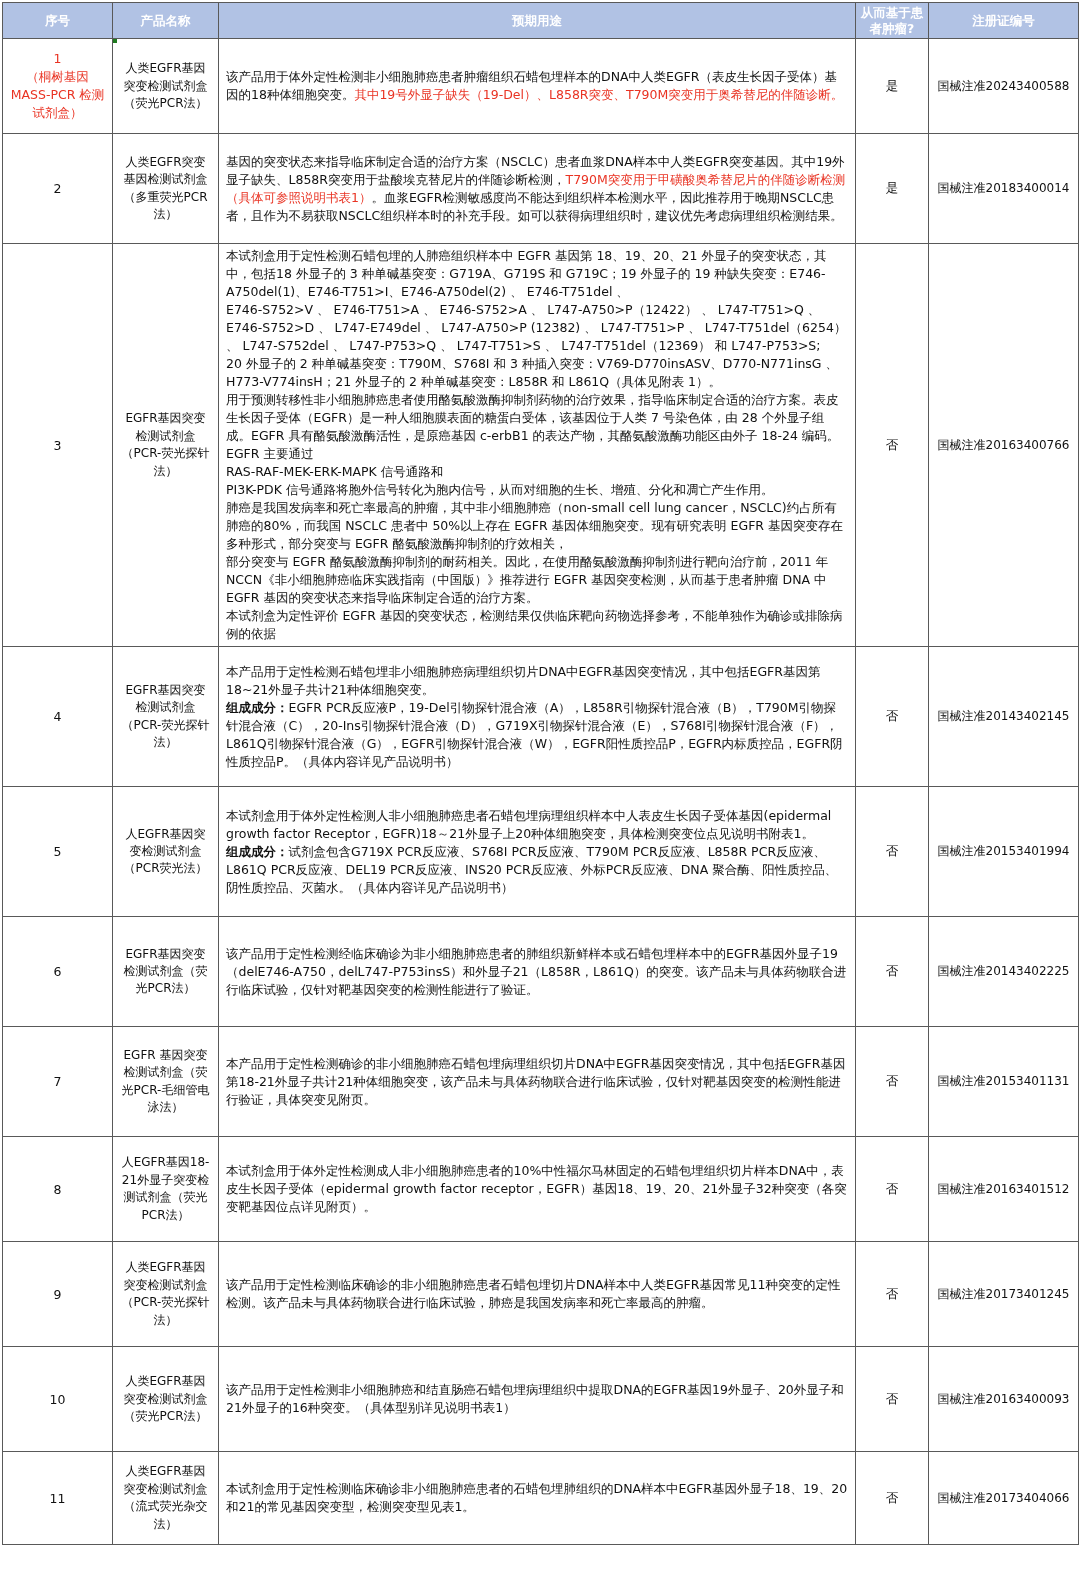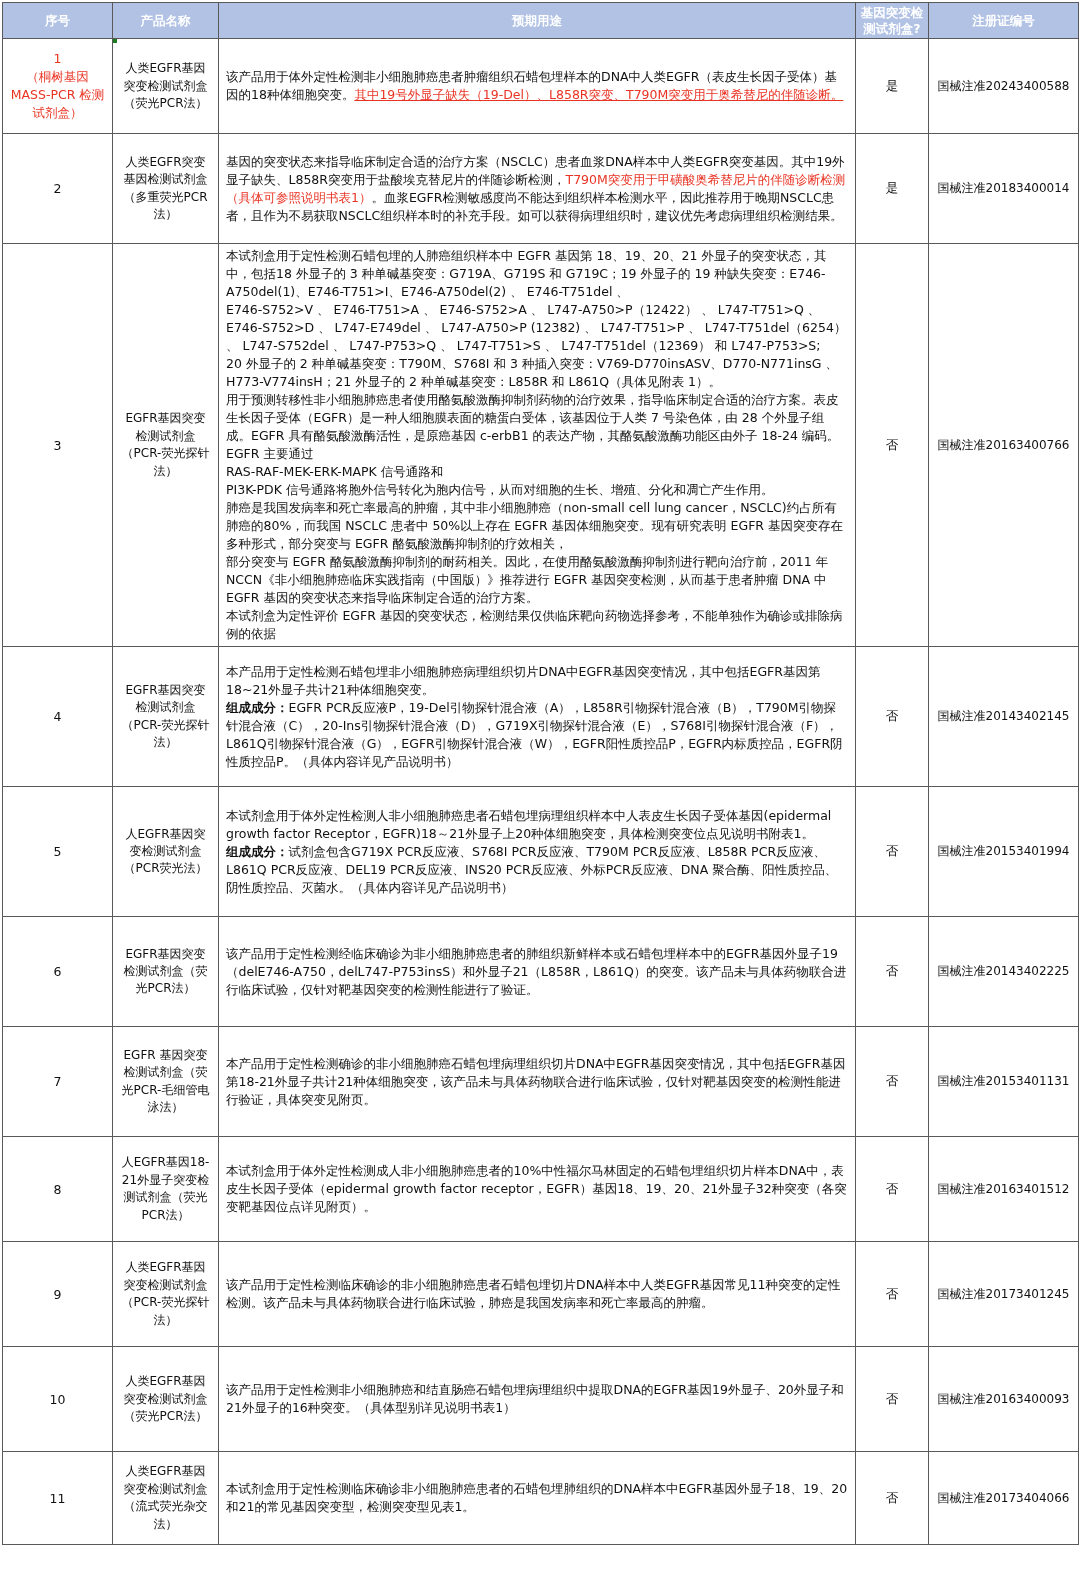--- a/index.html
+++ b/index.html
@@ -63,21 +63,21 @@
     text-align:left;padding:3px 7px;
   }
   .purpose-text{
     white-space:pre-wrap;
     line-height:18px;
     font-size:12.5px;
     word-break:break-word;
   }
   td.reg{font-size:12px;}
   .seg-red{color:var(--red);}
-  .seg-red-u{color:var(--red);text-decoration:underline;}
+  .seg-red-u{color:var(--red);}
   .seg-bold{font-weight:bold;margin-top:14px;}
   .green-marker{
     position:absolute;top:0;left:0;
     width:4px;height:4px;background:#1e7a1e;
   }
 </style>
 </head>
 <body>
 
 <div class="page">
@@ -88,21 +88,21 @@
         <col class="c-product">
         <col class="c-purpose">
         <col class="c-companion">
         <col class="c-reg">
     </colgroup>
     <thead>
       <tr>
         <th>序号</th>
         <th>产品名称</th>
         <th>预期用途</th>
-        <th>基因突变检测试剂盒?</th>
+        <th>从而基于患者肿瘤?</th>
         <th>注册证编号</th>
       </tr>
     </thead>
     <tbody>
       <tr style="height:95px;">
         <td class="center seq red-text">1
 （桐树基因MASS-PCR 检测试剂盒）</td>
         <td class="product"><span class="green-marker"></span><span>人类EGFR基因突变检测试剂盒（荧光PCR法）</span></td>
         <td class="purpose">
             <div class="purpose-text"><span>该产品用于体外定性检测非小细胞肺癌患者肿瘤组织石蜡包埋样本的DNA中人类EGFR（表皮生长因子受体）基因的18种体细胞突变。</span><span class="seg-red-u">其中19号外显子缺失（19-Del）、L858R突变、T790M突变用于奥希替尼的伴随诊断。</span></div>

